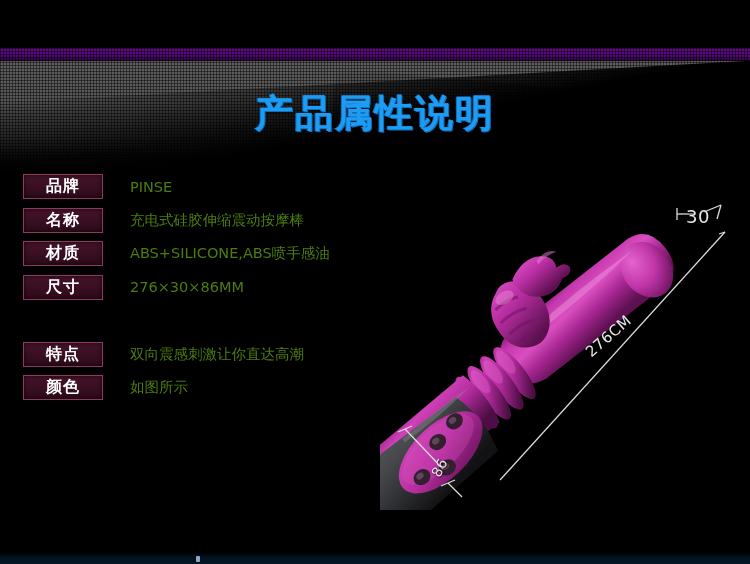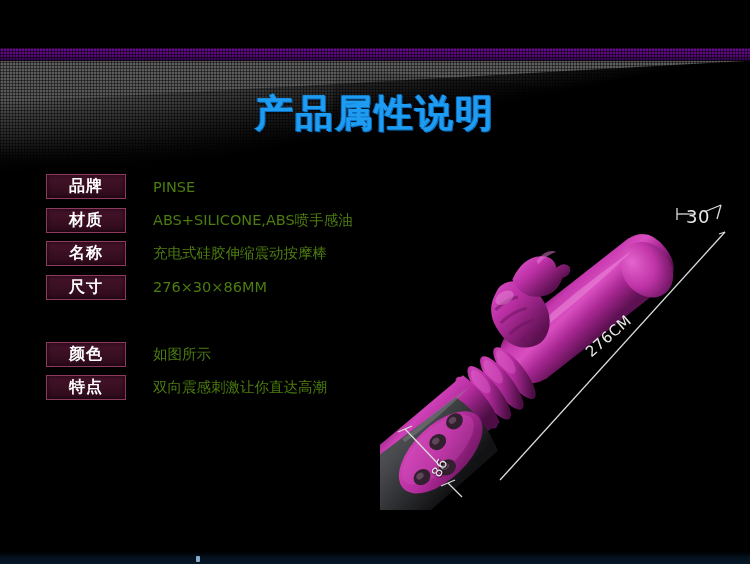--- a/index.html
+++ b/index.html
@@ -53,21 +53,21 @@
   }
 
   
   #spec-table{
     position:absolute;left:0;top:170px;width:470px;
   }
   .spec-row{
     position:relative;height:33.5px;display:flex;align-items:center;
   }
   .spec-label{
-    width:80px;height:25px;margin-left:46px;
+    width:80px;height:25px;margin-left:23px;
     display:flex;align-items:center;justify-content:center;
     background:linear-gradient(180deg,#45132a 0%,#3a0f22 50%,#2c0a19 100%);
     border:1px solid #8d3a5e;
     box-shadow:inset 0 0 4px rgba(0,0,0,.7);
     color:#ffffff;font-size:16px;font-weight:bold;letter-spacing:1px;
     font-family:"DejaVu Sans","Liberation Sans",sans-serif;
     flex:0 0 auto;box-sizing:border-box;
   }
   .spec-value{
     margin-left:27px;color:#4d7c0f;font-size:14.5px;white-space:nowrap;
@@ -114,45 +114,45 @@
 </div>
 
 <div id="spec-table">
 
   <div class="spec-row">
     <div class="spec-label">品牌</div>
     <div class="spec-value">PINSE</div>
   </div>
 
   <div class="spec-row">
+    <div class="spec-label">名称</div>
+    <div class="spec-value">充电式硅胶伸缩震动按摩棒</div>
+  </div>
+
+  <div class="spec-row">
     <div class="spec-label">材质</div>
     <div class="spec-value">ABS+SILICONE,ABS喷手感油</div>
   </div>
 
   <div class="spec-row">
-    <div class="spec-label">名称</div>
-    <div class="spec-value">充电式硅胶伸缩震动按摩棒</div>
-  </div>
-
-  <div class="spec-row">
     <div class="spec-label">尺寸</div>
     <div class="spec-value">276×30×86MM</div>
   </div>
 
   <div class="spec-row">
   </div>
 
   <div class="spec-row">
+    <div class="spec-label">特点</div>
+    <div class="spec-value">双向震感刺激让你直达高潮</div>
+  </div>
+
+  <div class="spec-row">
     <div class="spec-label">颜色</div>
     <div class="spec-value">如图所示</div>
-  </div>
-
-  <div class="spec-row">
-    <div class="spec-label">特点</div>
-    <div class="spec-value">双向震感刺激让你直达高潮</div>
   </div>
 
 
 </div>
 
 <div id="product-photo">
 <svg width="370" height="330" viewBox="0 0 370 330" xmlns="http://www.w3.org/2000/svg">
   <defs>
     <linearGradient id="shaft" x1="0" y1="0" x2="0.35" y2="1">
       <stop offset="0%" stop-color="#7e1a6e"></stop>

